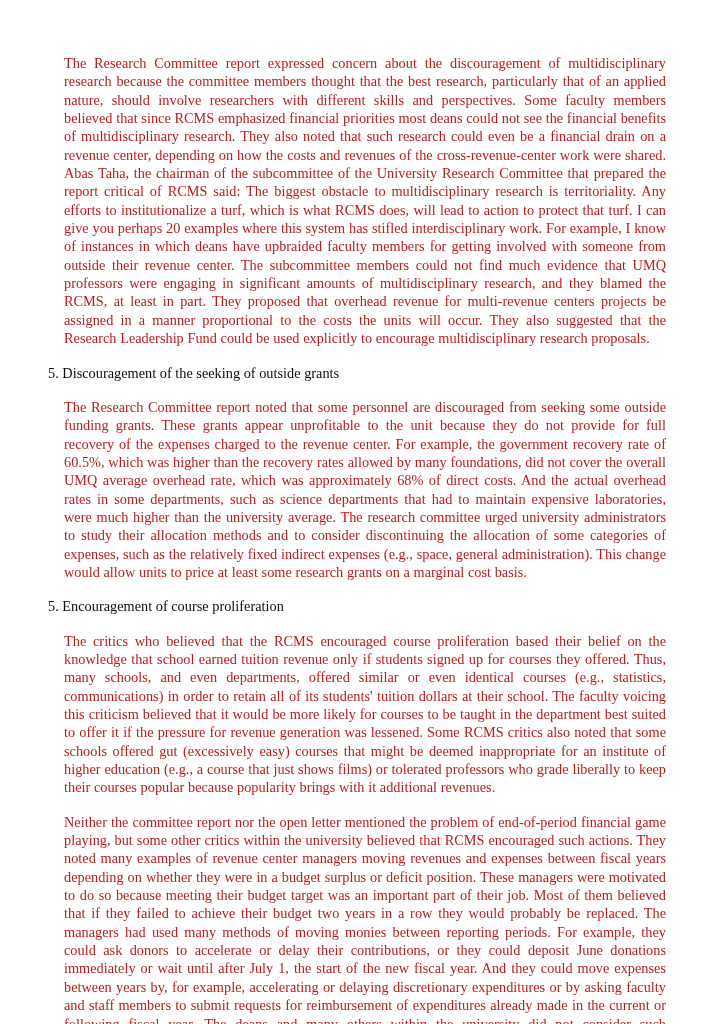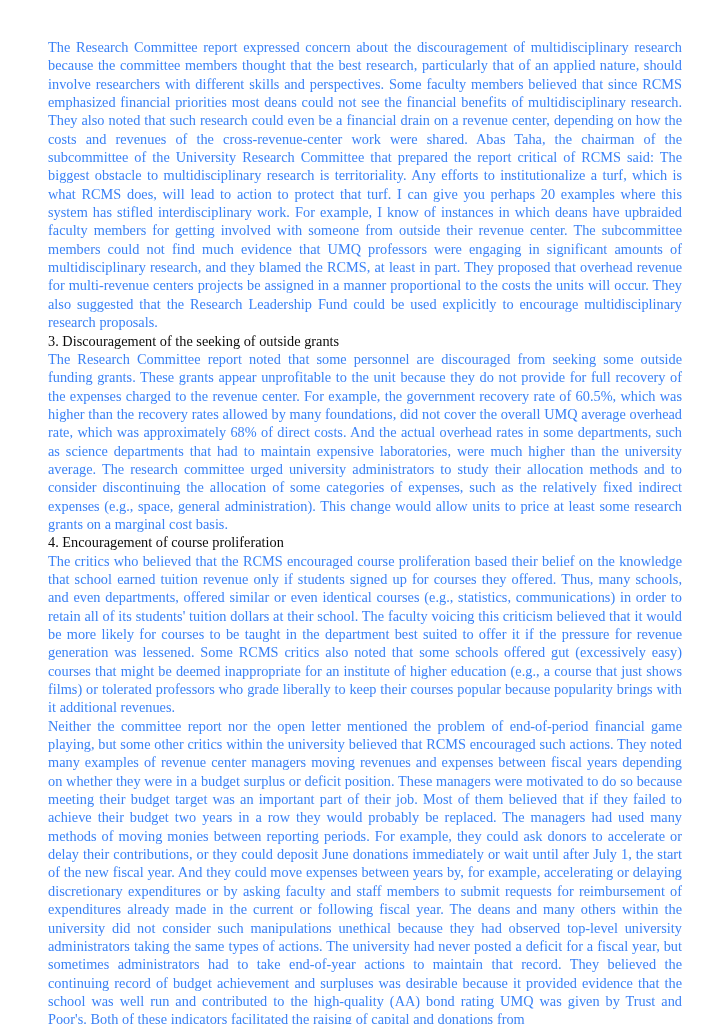--- a/index.html
+++ b/index.html
@@ -23,29 +23,29 @@
     background: #ffffff;
     box-sizing: border-box;
   }
   .text-column {
     position: absolute;
     left: 48px;
     top: 38px;
     width: 634px;
   }
   p.body-para {
-    margin: 0;
+    margin: 16px;
     padding: 0;
     font-size: 14.3px;
     line-height: 18.35px;
     text-align: justify;
     text-justify: inter-word;
     letter-spacing: 0.01px;
     word-spacing: 0.1px;
-    color: #3b82f6;
+    color: #b91c1c;
     hyphens: none;
   }
   p.body-para.last-left {
     text-align-last: left;
   }
   h2.section-heading {
     margin: 0;
     padding: 0;
     font-size: 14.3px;
     line-height: 18.35px;
@@ -56,25 +56,25 @@
   }
 </style>
 </head>
 <body>
 
 <div class="page">
   <div class="text-column">
 
     <p class="body-para last-left">The Research Committee report expressed concern about the discouragement of multidisciplinary research because the committee members thought that the best research, particularly that of an applied nature, should involve researchers with different skills and perspectives. Some faculty members believed that since RCMS emphasized financial priorities most deans could not see the financial benefits of multidisciplinary research. They also noted that such research could even be a financial drain on a revenue center, depending on how the costs and revenues of the cross-revenue-center work were shared.  Abas Taha, the chairman of the subcommittee of the University Research Committee that prepared the report critical of RCMS said: The biggest obstacle to multidisciplinary research is territoriality. Any efforts to institutionalize a turf, which is what RCMS does, will lead to action to protect that turf. I can give you perhaps 20 examples where this system has stifled interdisciplinary work. For example, I know of instances in which deans have upbraided faculty members for getting involved with someone from outside their revenue center. The subcommittee members could not find much evidence that UMQ professors were engaging in significant amounts of multidisciplinary research, and they blamed the RCMS, at least in part. They proposed that overhead revenue for multi-revenue centers projects be assigned in a manner proportional to the costs the units will occur. They also suggested that the Research Leadership Fund could be used explicitly to encourage multidisciplinary research proposals.</p>
 
-    <h2 class="section-heading">3. Discouragement of the seeking of outside grants</h2>
+    <h2 class="section-heading">5. Discouragement of the seeking of outside grants</h2>
 
     <p class="body-para last-left">The Research Committee report noted that some personnel are discouraged from seeking some outside funding grants. These grants appear unprofitable to the unit because they do not provide for full recovery of the expenses charged to the revenue center. For example, the government recovery rate of 60.5%, which was higher than the recovery rates allowed by many foundations, did not cover the overall UMQ average overhead rate, which was approximately 68% of direct costs. And the actual overhead rates in some departments, such as science departments that had to maintain expensive laboratories, were much higher than the university average. The research committee urged university administrators to study their allocation methods and to consider discontinuing the allocation of some categories of expenses, such as the relatively fixed indirect expenses (e.g., space, general administration). This change would allow units to price at least some research grants on a marginal cost basis.</p>
 
-    <h2 class="section-heading">4. Encouragement of course proliferation</h2>
+    <h2 class="section-heading">5. Encouragement of course proliferation</h2>
 
     <p class="body-para last-left">The critics who believed that the RCMS encouraged course proliferation based their belief on the knowledge that school earned tuition revenue only if students signed up for courses they offered. Thus, many schools, and even departments, offered similar or even identical courses (e.g., statistics, communications) in order to retain all of its students' tuition dollars at their school. The faculty voicing this criticism believed that it would be more likely for courses to be taught in the department best suited to offer it if the pressure for revenue generation was lessened. Some RCMS critics also noted that some schools offered gut (excessively easy) courses that might be deemed inappropriate for an institute of higher education (e.g., a course that just shows films) or tolerated professors who grade liberally to keep their courses popular because popularity brings with it additional revenues.</p>
 
 
     <p class="body-para">Neither the committee report nor the open letter mentioned the problem of end-of-period financial game playing, but some other critics within the university believed that RCMS encouraged such actions. They noted many examples of revenue center managers moving revenues and expenses between fiscal years depending on whether they were in a budget surplus or deficit position. These managers were motivated to do so because meeting their budget target was an important part of their job. Most of them believed that if they failed to achieve their budget two years in a row they would probably be replaced. The managers had used many methods of moving monies between reporting periods. For example, they could ask donors to accelerate or delay their contributions, or they could deposit June donations immediately or wait until after July 1, the start of the new fiscal year. And they could move expenses between years by, for example, accelerating or delaying discretionary expenditures or by asking faculty and staff members to submit requests for reimbursement of expenditures already made in the current or following fiscal year. The deans and many others within the university did not consider such manipulations unethical because they had observed top-level university administrators taking the same types of actions. The university had never posted a deficit for a fiscal year, but sometimes administrators had to take end-of-year actions to maintain that record. They believed the continuing record of budget achievement and surpluses was desirable because it provided evidence that the school was well run and contributed to the high-quality (AA) bond rating UMQ was given by Trust and Poor's. Both of these indicators facilitated the raising of capital and donations from</p>
 
   </div>
 </div>
 
 </body></html>

